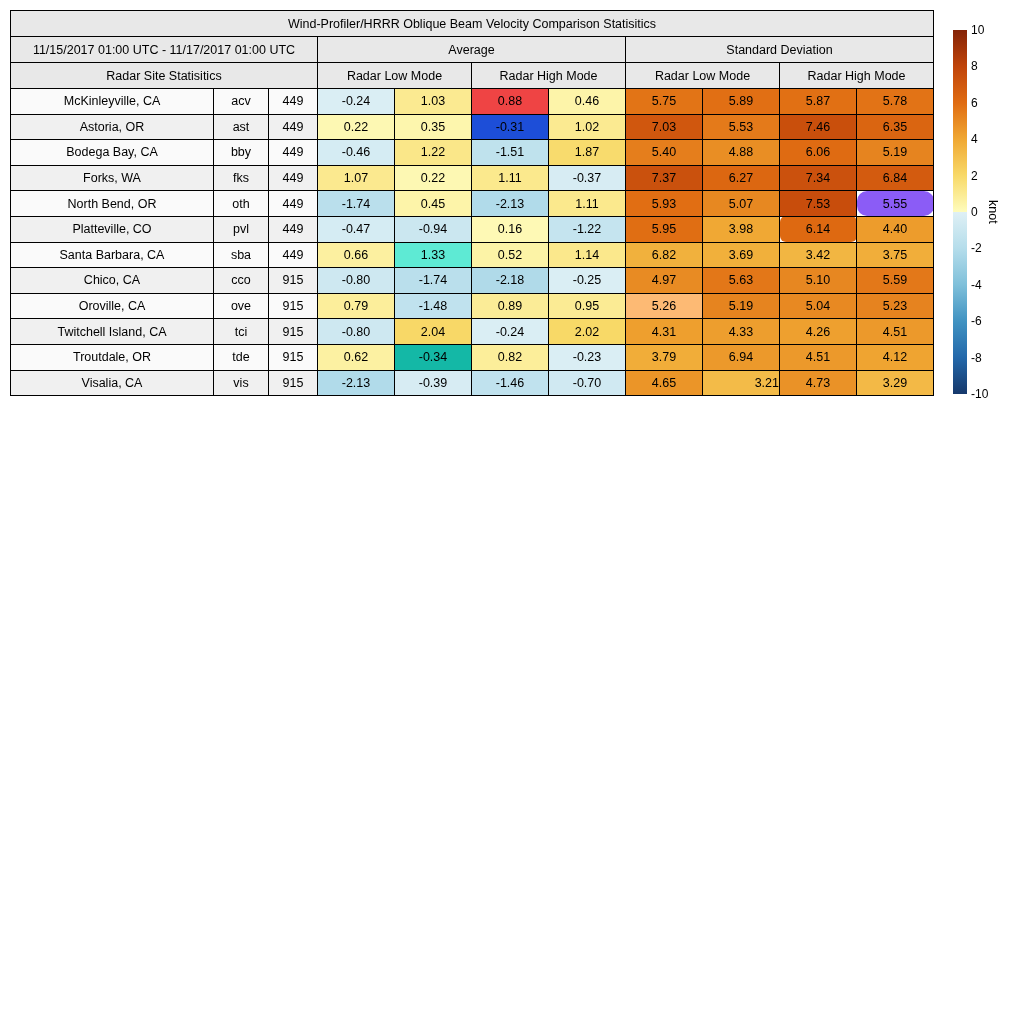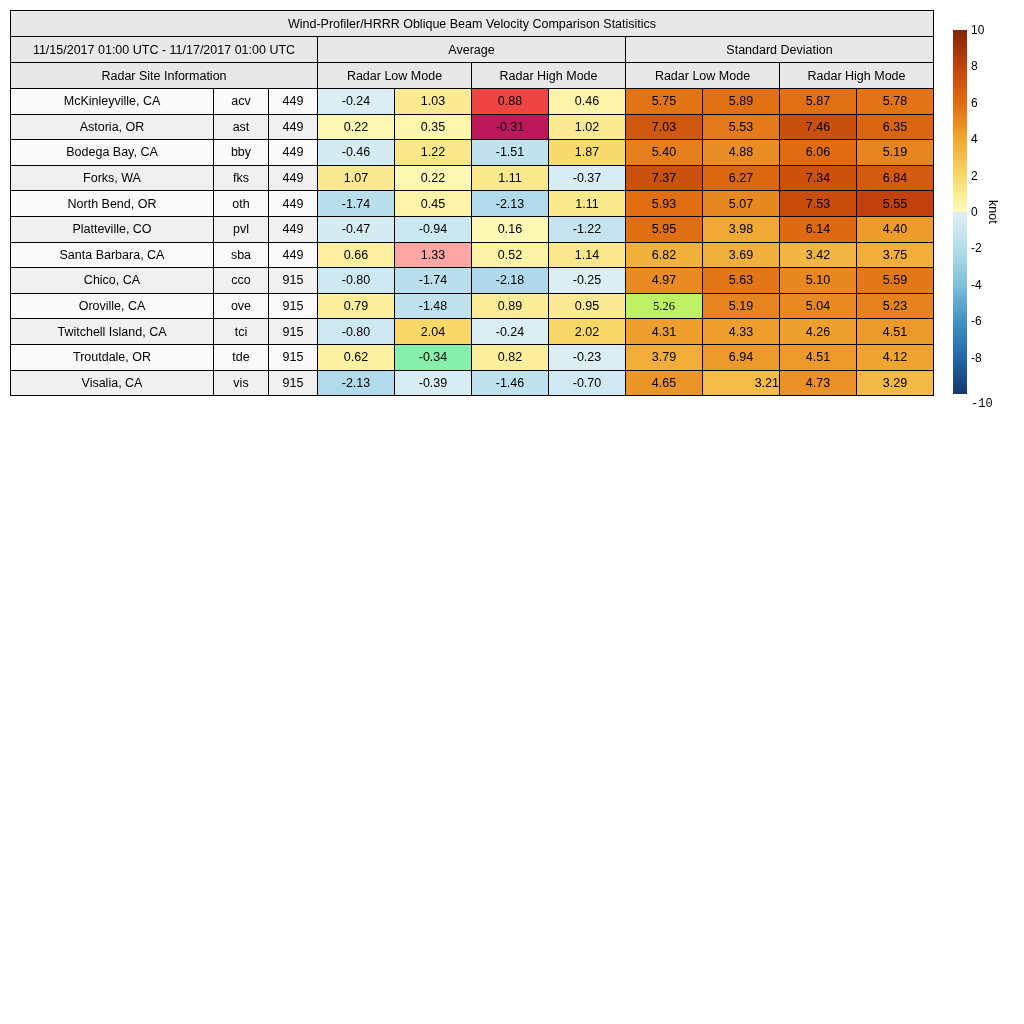--- a/index.html
+++ b/index.html
@@ -41,21 +41,21 @@
     <thead>
       <tr>
         <th colspan="11">Wind-Profiler/HRRR Oblique Beam Velocity Comparison Statisitics</th>
       </tr>
       <tr>
         <th colspan="3">11/15/2017 01:00 UTC - 11/17/2017 01:00 UTC</th>
         <th colspan="4">Average</th>
         <th colspan="4">Standard Deviation</th>
       </tr>
       <tr>
-        <th colspan="3">Radar Site Information</th>
+        <th colspan="3">Radar Site Statisitics</th>
         <th colspan="2">Radar Low Mode</th>
         <th colspan="2">Radar High Mode</th>
         <th colspan="2">Radar Low Mode</th>
         <th colspan="2">Radar High Mode</th>
       </tr>
     </thead>
     <tbody id="stats-tbody">
         <tr>
           <td class="site">McKinleyville, CA</td>
           <td class="site">acv</td>
@@ -68,21 +68,21 @@
           <td style="background: rgb(225, 111, 20);">5.89</td>
           <td style="background: rgb(225, 112, 20);">5.87</td>
           <td style="background: rgb(226, 115, 22);">5.78</td>
         </tr>
         <tr>
           <td class="site">Astoria, OR</td>
           <td class="site">ast</td>
           <td class="site">449</td>
           <td style="background: rgb(253, 248, 179);">0.22</td>
           <td style="background: rgb(253, 246, 173);">0.35</td>
-          <td style="background: #be185d; text-align: center;">-0.31</td>
+          <td style="background: #1d4ed8; text-align: center;">-0.31</td>
           <td style="background: rgb(251, 234, 145);">1.02</td>
           <td style="background: rgb(208, 87, 14);">7.03</td>
           <td style="background: rgb(228, 122, 26);">5.53</td>
           <td style="background: rgb(201, 79, 12);">7.46</td>
           <td style="background: rgb(218, 101, 17);">6.35</td>
         </tr>
         <tr>
           <td class="site">Bodega Bay, CA</td>
           <td class="site">bby</td>
           <td class="site">449</td>
@@ -112,41 +112,41 @@
           <td class="site">North Bend, OR</td>
           <td class="site">oth</td>
           <td class="site">449</td>
           <td style="background: rgb(186, 223, 236);">-1.74</td>
           <td style="background: rgb(253, 244, 169);">0.45</td>
           <td style="background: rgb(177, 219, 234);">-2.13</td>
           <td style="background: rgb(251, 233, 141);">1.11</td>
           <td style="background: rgb(225, 110, 19);">5.93</td>
           <td style="background: rgb(231, 136, 33);">5.07</td>
           <td style="background: rgb(200, 77, 12);">7.53</td>
-          <td style="background: #c2410c;">5.55</td>
+          <td style="background: #8b5cf6; border-radius: 10px;">5.55</td>
         </tr>
         <tr>
           <td class="site">Platteville, CO</td>
           <td class="site">pvl</td>
           <td class="site">449</td>
           <td style="background: rgb(213, 236, 243);">-0.47</td>
           <td style="background: rgb(203, 231, 240);">-0.94</td>
           <td style="background: rgb(254, 249, 181);">0.16</td>
           <td style="background: rgb(197, 228, 239);">-1.22</td>
           <td style="background: rgb(224, 110, 19);">5.95</td>
           <td style="background: rgb(240, 168, 52);">3.98</td>
-          <td style="background: rgb(222, 105, 17);">6.14</td>
+          <td style="background: rgb(222, 105, 17); border-radius: 6px;">6.14</td>
           <td style="background: rgb(237, 156, 44);">4.40</td>
         </tr>
         <tr>
           <td class="site">Santa Barbara, CA</td>
           <td class="site">sba</td>
           <td class="site">449</td>
           <td style="background: rgb(252, 240, 160);">0.66</td>
-          <td style="background: #fca5a5;">1.33</td>
+          <td style="background: #5eead4;">1.33</td>
           <td style="background: rgb(252, 243, 166);">0.52</td>
           <td style="background: rgb(251, 232, 140);">1.14</td>
           <td style="background: rgb(241, 177, 61);">6.82</td>
           <td style="background: rgb(241, 176, 59);">3.69</td>
           <td style="background: rgb(242, 182, 66);">3.42</td>
           <td style="background: rgb(241, 174, 58);">3.75</td>
         </tr>
         <tr>
           <td class="site">Chico, CA</td>
           <td class="site">cco</td>
@@ -161,21 +161,21 @@
           <td style="background: rgb(227, 120, 25);">5.59</td>
         </tr>
         <tr>
           <td class="site">Oroville, CA</td>
           <td class="site">ove</td>
           <td class="site">915</td>
           <td style="background: rgb(252, 238, 155);">0.79</td>
           <td style="background: rgb(192, 226, 238);">-1.48</td>
           <td style="background: rgb(251, 236, 151);">0.89</td>
           <td style="background: rgb(251, 235, 148);">0.95</td>
-          <td style="background: #bef264; font-family: Liberation Serif, serif;">5.26</td>
+          <td style="background: #fdba74;">5.26</td>
           <td style="background: rgb(230, 132, 31);">5.19</td>
           <td style="background: rgb(232, 137, 34);">5.04</td>
           <td style="background: rgb(230, 131, 31);">5.23</td>
         </tr>
         <tr>
           <td class="site">Twitchell Island, CA</td>
           <td class="site">tci</td>
           <td class="site">915</td>
           <td style="background: rgb(206, 232, 241);">-0.80</td>
           <td style="background: rgb(248, 216, 103);">2.04</td>
@@ -184,21 +184,21 @@
           <td style="background: rgb(238, 159, 46);">4.31</td>
           <td style="background: rgb(237, 158, 46);">4.33</td>
           <td style="background: rgb(238, 160, 47);">4.26</td>
           <td style="background: rgb(236, 153, 43);">4.51</td>
         </tr>
         <tr>
           <td class="site">Troutdale, OR</td>
           <td class="site">tde</td>
           <td class="site">915</td>
           <td style="background: rgb(252, 241, 162);">0.62</td>
-          <td style="background: #86efac;">-0.34</td>
+          <td style="background: #14b8a6;">-0.34</td>
           <td style="background: rgb(252, 238, 154);">0.82</td>
           <td style="background: rgb(218, 238, 244);">-0.23</td>
           <td style="background: rgb(241, 173, 57);">3.79</td>
           <td style="background: rgb(236, 153, 43);">6.94</td>
           <td style="background: rgb(236, 153, 43);">4.51</td>
           <td style="background: rgb(239, 164, 49);">4.12</td>
         </tr>
         <tr>
           <td class="site">Visalia, CA</td>
           <td class="site">vis</td>
@@ -220,17 +220,17 @@
       <div class="cbar-tick" style="top: 22px;">10</div>
       <div class="cbar-tick" style="top: 58.4px;">8</div>
       <div class="cbar-tick" style="top: 94.8px;">6</div>
       <div class="cbar-tick" style="top: 131.2px;">4</div>
       <div class="cbar-tick" style="top: 167.6px;">2</div>
       <div class="cbar-tick" style="top: 204px;">0</div>
       <div class="cbar-tick" style="top: 240.4px;">-2</div>
       <div class="cbar-tick" style="top: 276.8px;">-4</div>
       <div class="cbar-tick" style="top: 313.2px;">-6</div>
       <div class="cbar-tick" style="top: 349.6px;">-8</div>
-      <div class="cbar-tick" style="top: 396px; font-family: Liberation Mono, monospace;">-10</div>
+      <div class="cbar-tick" style="top: 386px;">-10</div>
     </div>
   <div class="cbar-label">knot</div>
 
 </div>
 
 </body></html>

